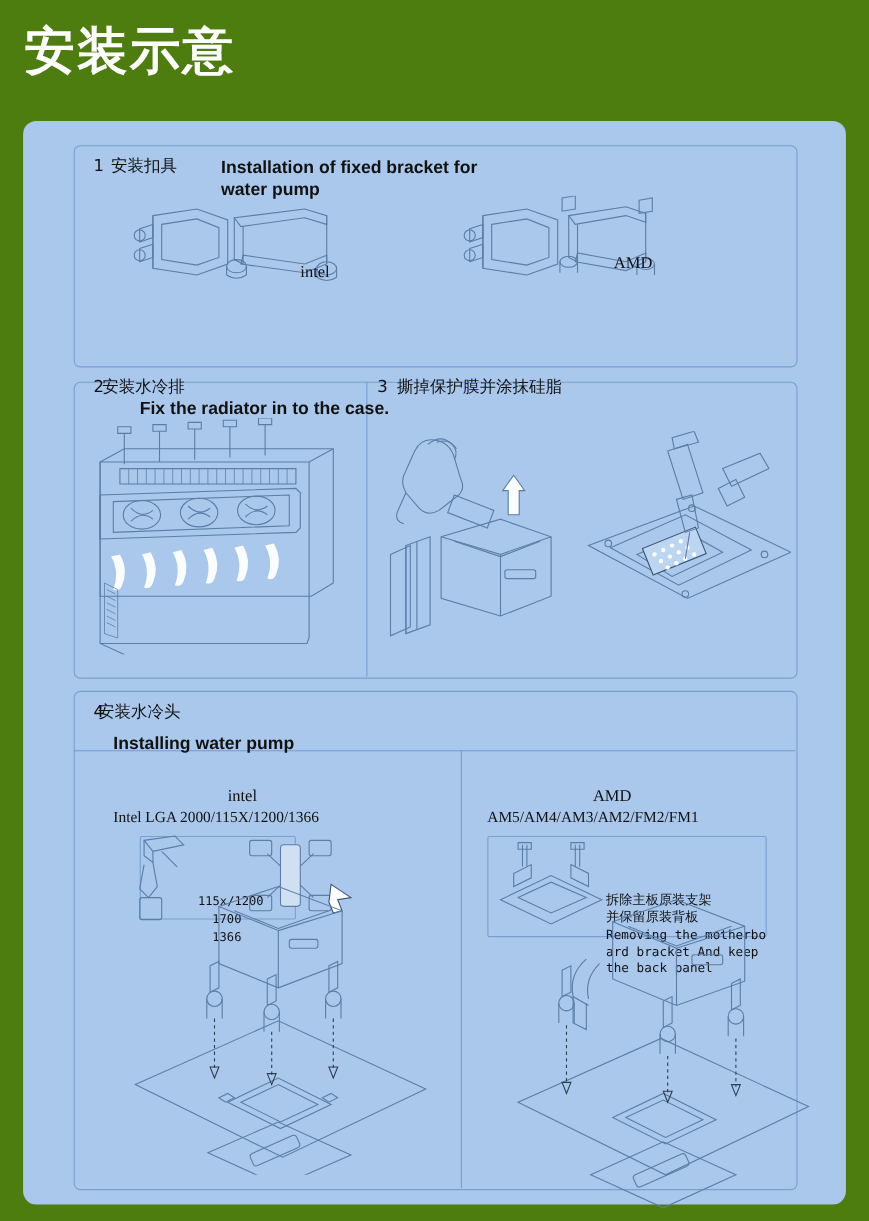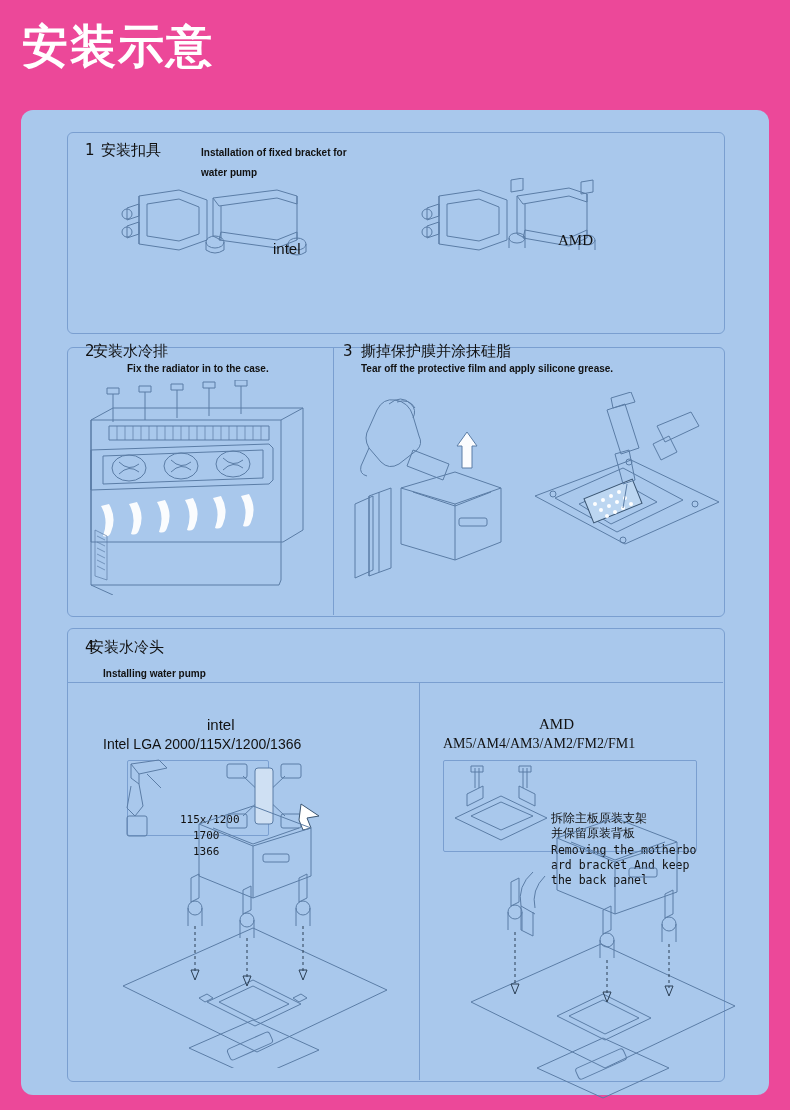--- a/index.html
+++ b/index.html
@@ -12,21 +12,21 @@
     height: 1110px;
     position: relative;
     font-family: "Liberation Sans", sans-serif;
     overflow: hidden;
   }
   #page {
     position: absolute;
     left: 0; top: 0;
     width: 790px;
     height: 1110px;
-    background: #ec4899;
+    background: #4d7c0f;
   }
   
   .page-title {
     position: absolute;
     left: 22px;
     top: 18px;
     font-size: 46px;
     font-weight: bold;
     color: #ffffff;
     letter-spacing: 2px;
@@ -67,31 +67,31 @@
   }
   .cn {
     position: absolute;
     font-size: 15px;
     color: #111;
     font-family: "DejaVu Sans", sans-serif;
     white-space: pre;
   }
   .en {
     position: absolute;
-    font-size: 10px;
+    font-size: 16px;
     color: #111;
     font-weight: bold;
     font-family: "Liberation Sans", sans-serif;
     white-space: pre;
   }
   .lbl {
     position: absolute;
     font-size: 13px;
     color: #111;
-    font-family: Liberation Sans, sans-serif;
+    font-family: Liberation Serif, serif;
     white-space: pre;
   }
   .lbl-sm {
     position: absolute;
     font-size: 11px;
     color: #111;
     font-family: "DejaVu Sans Mono", monospace;
     white-space: pre;
     line-height: 14px;
     margin-top: 45px;
@@ -172,21 +172,20 @@
 
     <div class="step-box" style="left:46px; top:237px; width:656px; height:268px;"></div>
     <div class="vline" style="left:312px; top:237px; height:268px;"></div>
 
     <div class="step-num" style="left:64px; top:232px;">2</div>
     <div class="cn" style="left:72px; top:232px;">安装水冷排</div>
     <div class="en" style="left:82px; top:253px;margin-left:24px;">Fix the radiator in to the case.</div>
 
     <div class="step-num" style="left:322px; top:232px;">3</div>
     <div class="cn" style="left:340px; top:232px;">撕掉保护膜并涂抹硅脂</div>
-    <div class="en" style="left:340px; top:253px;">Tear off the protective film and apply silicone grease.</div>
 
     <div class="art" style="left:52px; top:270px;">
       <svg width="250" height="215" viewBox="0 0 250 215">
 
         <path class="ln-l" d="M18 40 L40 28 L230 28 L230 150 L210 162 L18 162 Z"></path>
         <path class="ln-l" d="M18 40 L208 40 L230 28"></path>
         <path class="ln-l" d="M208 40 L208 162"></path>
         <path class="ln-l" d="M18 40 L18 205 L40 215"></path>
         <path class="ln-l" d="M208 162 L208 200"></path>
         <path class="ln-l" d="M18 205 L206 205 L208 200"></path>

